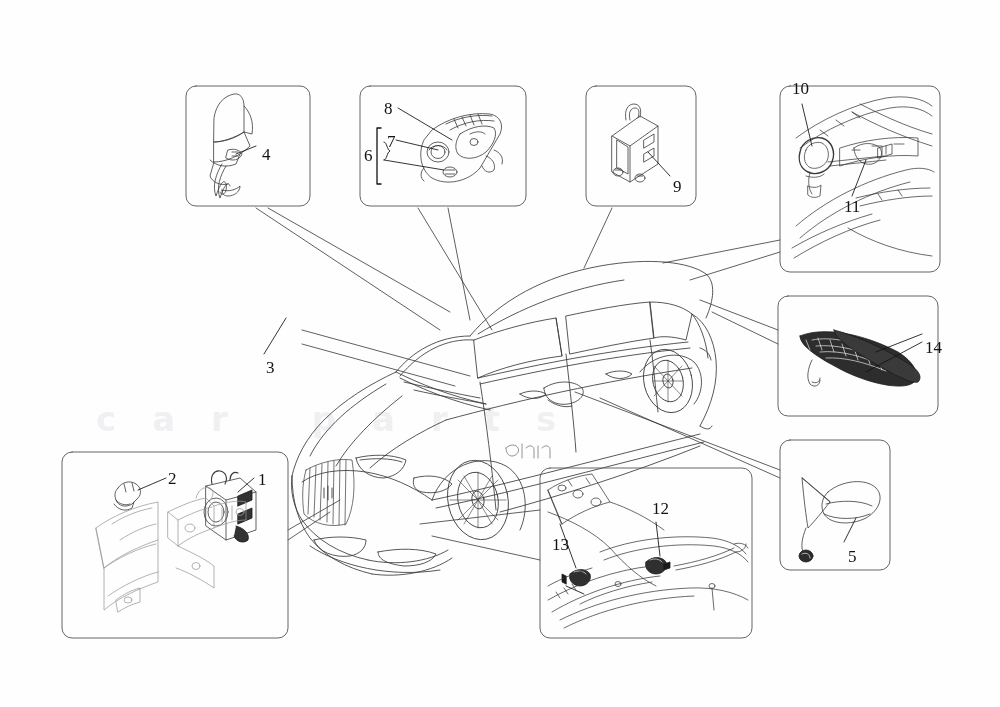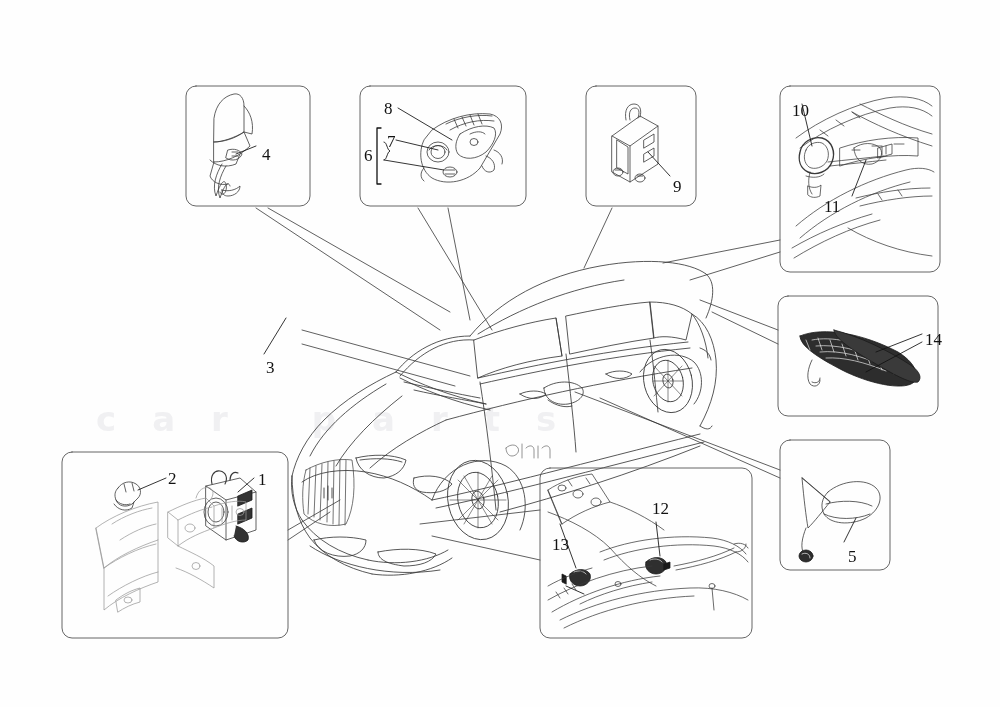--- a/index.html
+++ b/index.html
@@ -522,20 +522,20 @@
   <div class="layer" id="labels">
     <div class="num" style="left:258px;top:471px">1</div>
     <div class="num" style="left:168px;top:470px">2</div>
     <div class="num" style="left:266px;top:359px">3</div>
     <div class="num" style="left:262px;top:146px">4</div>
     <div class="num" style="left:848px;top:548px">5</div>
     <div class="num" style="left:364px;top:147px">6</div>
     <div class="num" style="left:387px;top:133px">7</div>
     <div class="num" style="left:384px;top:100px">8</div>
     <div class="num" style="left:673px;top:178px">9</div>
-    <div class="num" style="left:792px;top:102px">10</div>
-    <div class="num" style="left:824px;top:198px">11</div>
+    <div class="num" style="left:792px;top:80px">10</div>
+    <div class="num" style="left:844px;top:198px">11</div>
     <div class="num" style="left:652px;top:500px">12</div>
     <div class="num" style="left:552px;top:536px">13</div>
-    <div class="num" style="left:925px;top:331px">14</div>
+    <div class="num" style="left:925px;top:339px">14</div>
   </div>
 
 </div>
 
 </body></html>

